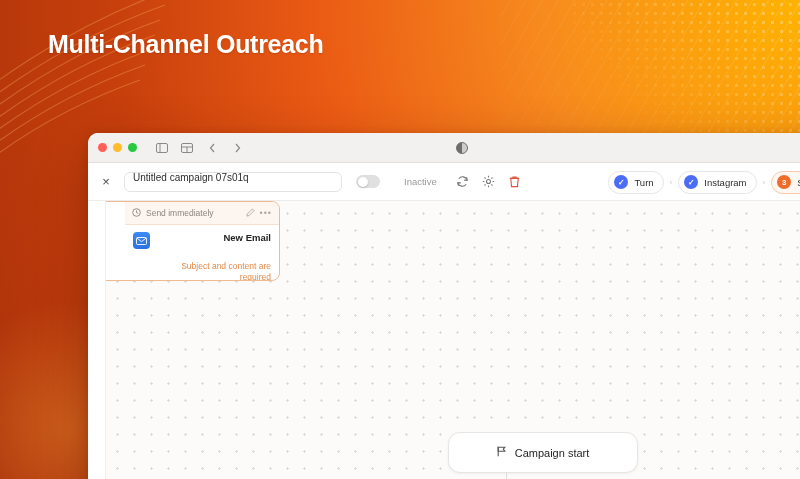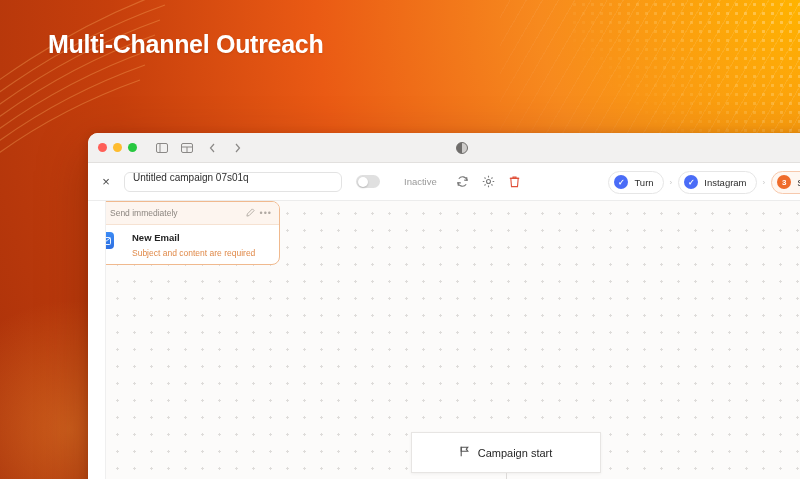--- a/index.html
+++ b/index.html
@@ -195,62 +195,64 @@
     position: absolute;
     left: 418px;
     width: 1px;
     background: #dcdad8;
   }
 
   .node {
     position: absolute;
     background: #fff;
     border: 1px solid #e7e5e3;
-    border-radius: 0;
+    border-radius: 12px;
     box-shadow: 0 1px 3px rgba(0,0,0,.05);
+    margin-left: 37px;
   }
   .node-start {
     left: 323px; top: 231px;
     width: 190px; height: 41px;
     display: flex; align-items: center; justify-content: center;
     gap: 8px;
     font-size: 11px; color: #262626;
   }
   .flag-icon { color: #555; font-size: 11px; }
 
   .node-email {
     left: 322px; top: 368px;
-    width: 192px; height: 64px;
+    width: 192px; height: 80px;
     border: 1px solid #f0b98e;
     border-radius: 8px;
     overflow: hidden;
     background: #fff;
+    padding-left: 36px;
   }
   .node-email .hdr {
     height: 23px;
     background: #fdf5ef;
     border-bottom: 1px solid #f6e2d2;
     display: flex; align-items: center;
     padding: 0 7px;
     gap: 5px;
     font-size: 8.5px; color: #8c8680;
   }
   .node-email .hdr .clock { font-size: 9px; }
   .node-email .hdr .spacer { flex: 1; }
   .node-email .hdr .act { color: #b0a9a3; font-size: 9px; }
-  .node-email .body { display: flex; gap: 18px; padding: 7px 8px; align-items: flex-start; }
+  .node-email .body { display: flex; gap: 18px; padding: 7px 8px; align-items: flex-start; text-align: right; }
   .mail-icon {
     width: 17px; height: 17px; border-radius: 4px;
     background: linear-gradient(180deg,#3b8bf5,#2f6fe0);
     display: flex; align-items: center; justify-content: center;
     color: #fff; font-size: 9px;
     flex: 0 0 auto;
   }
   .node-email .ttl { font-size: 9.5px; font-weight: bold; color: #232323; line-height: 1.25; }
-  .node-email .sub { font-size: 8.5px; color: #e08a4a; line-height: 1.3; margin-top: 4px; }
+  .node-email .sub { font-size: 8.5px; color: #e08a4a; line-height: 1.3; margin-top: 17px; }
 </style>
 </head>
 <body>
 
 <div class="page">
 
   <div class="swoosh">
     <svg width="420" height="360" viewBox="0 0 420 360" fill="none">
       <g stroke="#ffb868" stroke-width="1.2" opacity=".7">
         <path d="M-40 360 C 40 250, 120 170, 260 120"></path>

